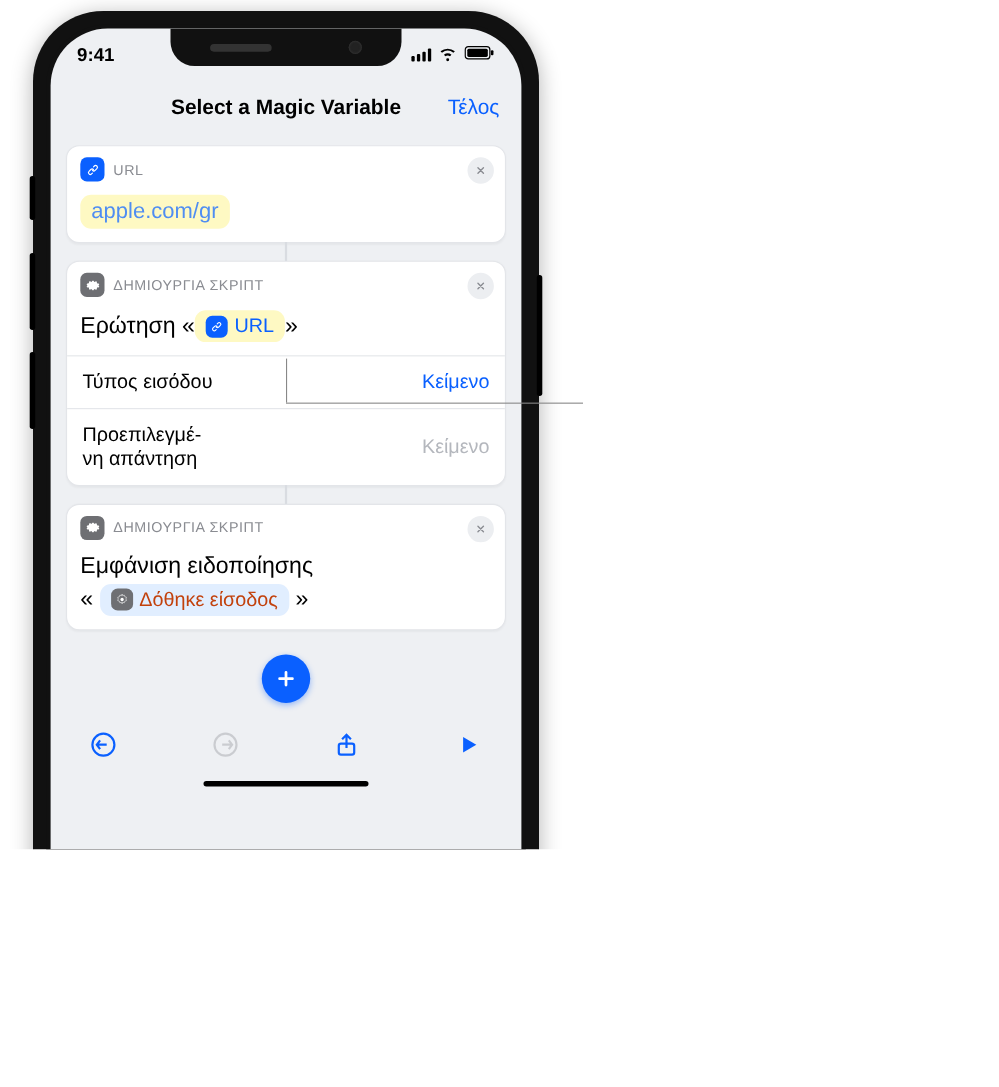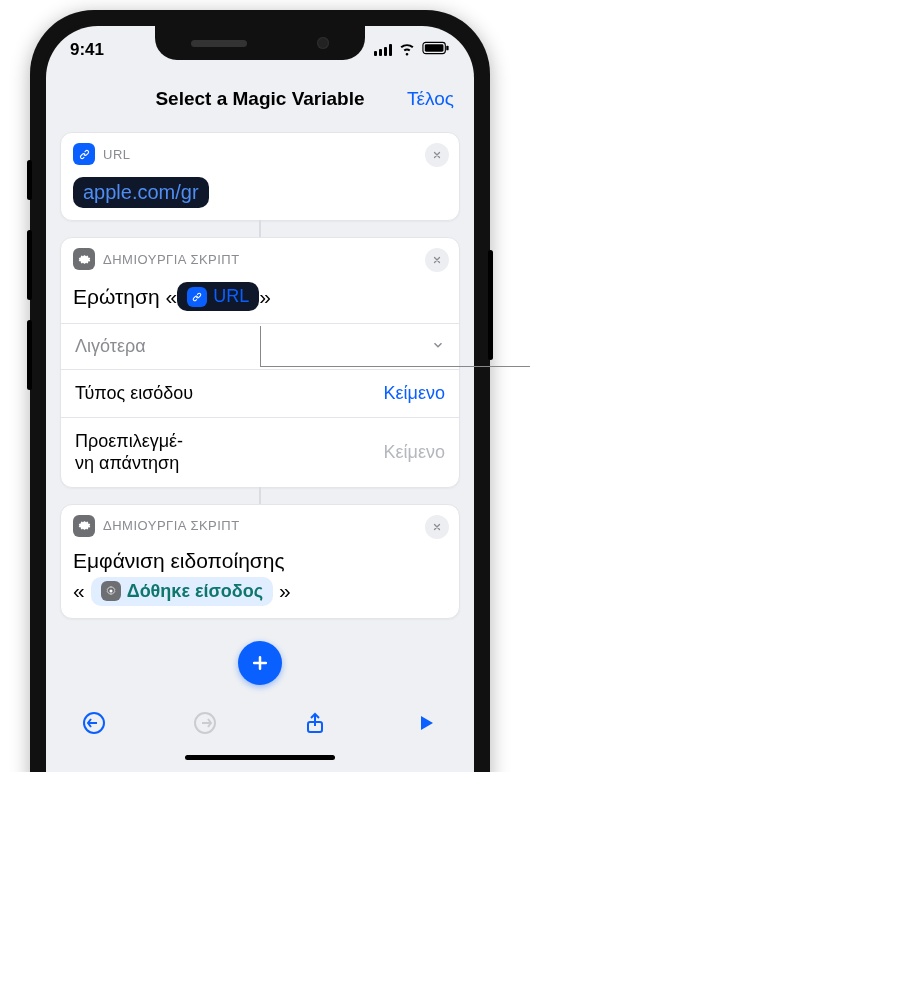--- a/index.html
+++ b/index.html
@@ -61,21 +61,21 @@
   .appiconsm svg { width:13px; height:13px; }
   .hdr-label { font-size:13px; letter-spacing:.5px; color:#8a8c92; text-transform:uppercase; }
   .close-x {
     position:absolute; right:10px; top:10px; width:24px; height:24px; border-radius:50%;
     background:#eceef1; display:flex; align-items:center; justify-content:center;
   }
   .close-x svg { width:10px; height:10px; }
   .card-body { padding: 4px 12px 12px 12px; }
   .pill {
     display:inline-flex; align-items:center; gap:6px;
-    background:#0f172a; color:#4f8df2; border-radius:10px; padding:4px 10px;
+    background:#fef9c3; color:#4f8df2; border-radius:10px; padding:4px 10px;
     font-size:20px;
   }
   .pill.input-pill { font-size:18px; }
   .pill-iconwrap { width:20px; height:20px; border-radius:6px; display:flex; align-items:center; justify-content:center; }
   .pill-iconwrap.blue { background:#0a60ff; }
   .pill-iconwrap.gray { background:#6e6f73; }
   .pill-iconwrap svg { width:12px; height:12px; }
   .q-line { font-size:21px; color:#000; display:flex; align-items:center; flex-wrap:wrap; gap:0;}
   .sep { height:1px; background:#e3e5e9; }
   .row { display:flex; align-items:center; justify-content:space-between; padding:12px 14px; font-size:18px; }
@@ -193,28 +193,20 @@
                   <span class="pill-iconwrap blue">
                     <svg viewBox="0 0 24 24" fill="#fff">
                         <path d="M10.6 13.4a4 4 0 005.7 0l3-3a4 4 0 10-5.7-5.7l-1.3 1.3a1 1 0 101.4 1.4l1.3-1.3a2 2 0 112.9 2.9l-3 3a2 2 0 01-2.9 0 1 1 0 10-1.4 1.4zm2.8-2.8a4 4 0 00-5.7 0l-3 3a4 4 0 105.7 5.7l1.3-1.3a1 1 0 10-1.4-1.4l-1.3 1.3a2 2 0 11-2.9-2.9l3-3a2 2 0 012.9 0 1 1 0 101.4-1.4z"></path>
                       </svg>
                   </span>
                   <span style="color:#0a60ff;">URL</span>
                 </span>
                 <span>»</span>
               </div>
             </div>
-            <div class="expand-row">
-              <span>Λιγότερα</span>
-              <span class="chev">
-                <svg viewBox="0 0 24 24" fill="none" stroke="#8a8c92" stroke-width="2.5">
-                    <path d="M6 9l6 6 6-6"></path>
-                  </svg>
-              </span>
-            </div>
             <div class="sep"></div>
             <div class="row">
               <span class="label">Τύπος εισόδου</span>
               <span class="val-link">Κείμενο</span>
             </div>
             <div class="sep"></div>
             <div class="row">
               <span class="label" style="white-space:pre-line;">Προεπιλεγμέ-
 νη απάντηση</span>
               <span class="val-muted">Κείμενο</span>
@@ -242,21 +234,21 @@
                 <div>Εμφάνιση ειδοποίησης</div>
                 <div style="display:flex; align-items:center; gap:6px;">
                   <span>«</span>
                   <span class="pill input-pill" style="background:#e1eeff;">
                     <span class="pill-iconwrap gray">
                       <svg viewBox="0 0 24 24" fill="#fff">
                           <circle cx="12" cy="12" r="3"></circle>
                           <path d="M12 2l1 3 3-1 1 3 3 1-1 3 1 3-3 1-1 3-3-1-1 3-1-3-3 1-1-3-3-1 1-3-1-3 3-1 1-3 3 1z" fill="none" stroke="#fff" stroke-width="1"></path>
                         </svg>
                     </span>
-                    <span style="color:#0f766e;font-weight:bold;">Δόθηκε είσοδος</span>
+                    <span style="color:#c2410c;">Δόθηκε είσοδος</span>
                   </span>
                   <span>»</span>
                 </div>
               </div>
             </div>
           </div>
 
           <div class="add-circle">
             <svg viewBox="0 0 24 24" fill="none" stroke="#fff" stroke-width="3" stroke-linecap="round">
                 <path d="M12 5v14M5 12h14"></path>

